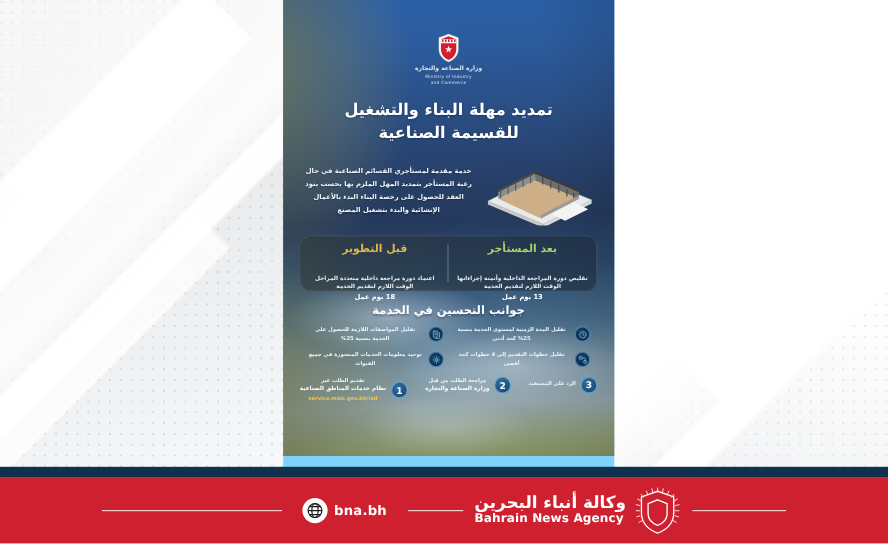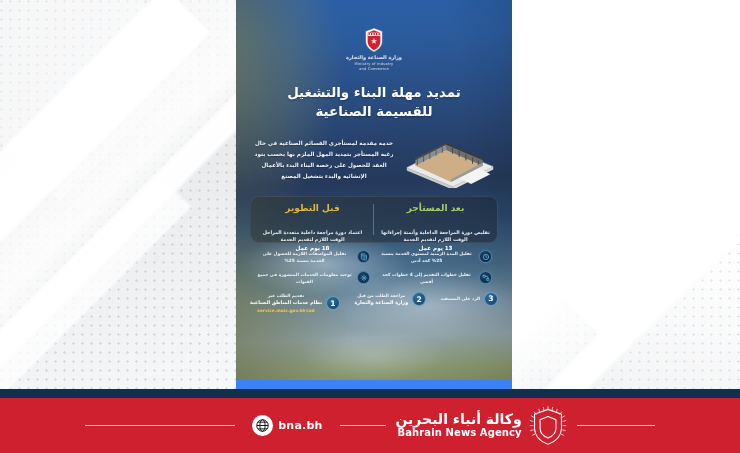--- a/index.html
+++ b/index.html
@@ -5,21 +5,21 @@
 <style>
   * { margin:0; padding:0; box-sizing:border-box; }
   html,body { width:740px; height:453px; overflow:hidden; }
   body {
     font-family:"DejaVu Sans","Liberation Sans",sans-serif;
     background:#ffffff;
     position:relative;
   }
 
   
-  #stage { position:absolute; inset:0; width:740px; height:403px; background:#3b82f6; }
+  #stage { position:absolute; inset:0; width:740px; height:403px; background:#7dd3fc; }
 
   
   .side {
     position:absolute; top:0; height:391px; overflow:hidden;
     background:
       linear-gradient(135deg, rgba(255,255,255,0) 0%, rgba(255,255,255,.85) 48%, rgba(255,255,255,0) 60%),
       radial-gradient(circle at 1.6px 1.6px, rgba(150,158,166,.30) 1.1px, rgba(0,0,0,0) 1.2px) 0 0/9px 9px,
       linear-gradient(160deg,#f2f3f4 0%,#e9eaec 45%,#f7f8f9 100%);
   }
   .side.left  { left:0;  width:236px; }
@@ -185,21 +185,21 @@
   .rule.l { width:150px; margin-right:10px; }
   .rule.m { width:46px; margin:0 10px; }
   .rule.r { width:78px; margin-left:10px; }
   .soc { display:flex; align-items:center; gap:5px; margin:12px 7px; }
   .soc-ic {
     width:21px; height:21px; border-radius:50%; background:#ffffff;
     display:flex; align-items:center; justify-content:center;
   }
   .soc-lb { color:#ffffff; font-size:11px; font-weight:700; letter-spacing:.2px; }
   .bna { display:flex; align-items:center; gap:7px; }
-  .bna-tx { text-align:right; color:#ffffff; }
+  .bna-tx { text-align:left; color:#ffffff; }
   .bna-ar { font-size:14px; font-weight:700; line-height:1.1; direction:rtl; }
   .bna-en { font-size:10px; font-weight:700; line-height:1.2; letter-spacing:.1px; }
 </style>
 </head>
 <body>
 
 <div id="stage">
 
   <div class="side left">
     <div class="wedge w1"></div>
@@ -288,20 +288,21 @@
           <div class="ba-days">13 يوم عمل</div>
         </div>
         <div class="ba-col">
           <div class="ba-title before">قبل التطوير</div>
           <div class="ba-line">اعتماد دورة مراجعة داخلية متعددة المراحل</div>
           <div class="ba-line">الوقت اللازم لتقديم الخدمة</div>
           <div class="ba-days">18 يوم عمل</div>
         </div>
       </div>
 
+      <div class="sec-head">جوانب التحسين في الخدمة</div>
 
       <div class="imp-grid">
 
         <div class="imp-item">
           <div class="imp-ic">
             <svg width="8" height="8" viewBox="0 0 24 24" fill="none" stroke="#63c4f0" stroke-width="2" stroke-linecap="round">
               <circle cx="12" cy="12" r="8"></circle>
                 <path d="M12 8v4l3 2"></path>
             </svg>
           </div>

